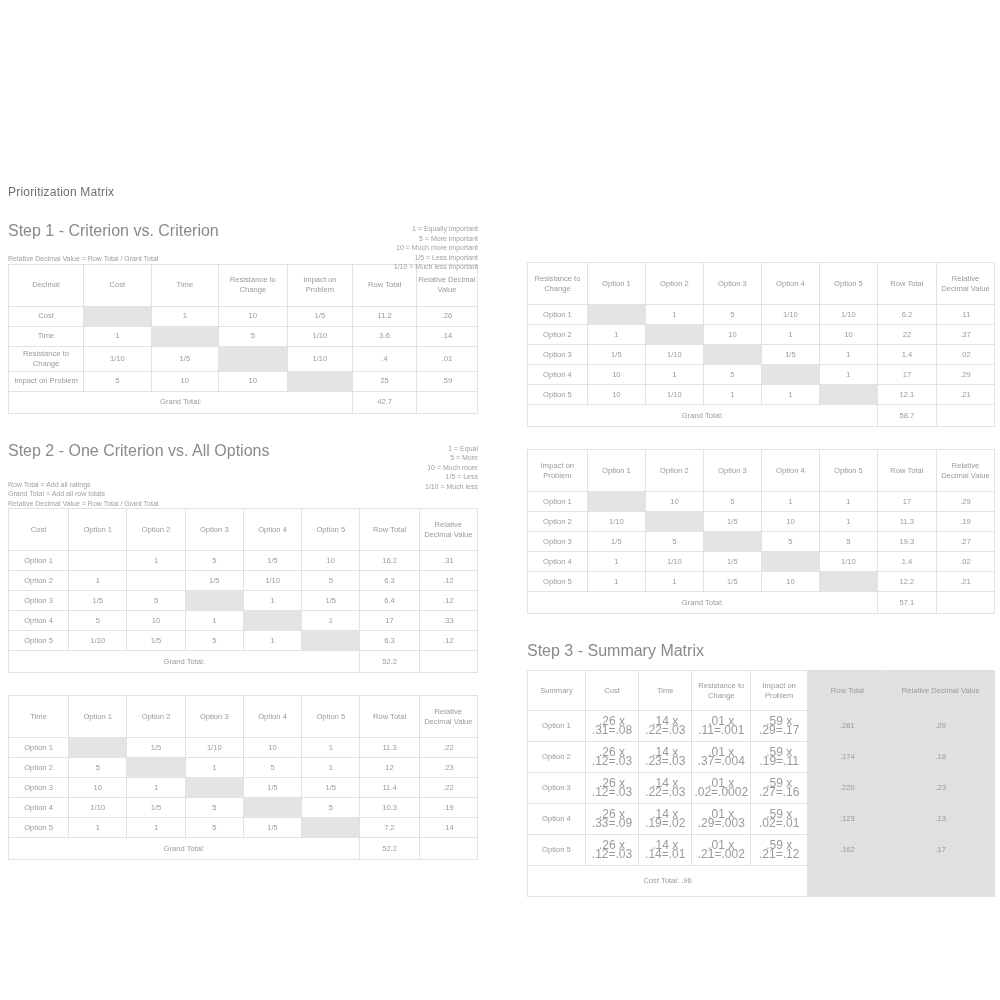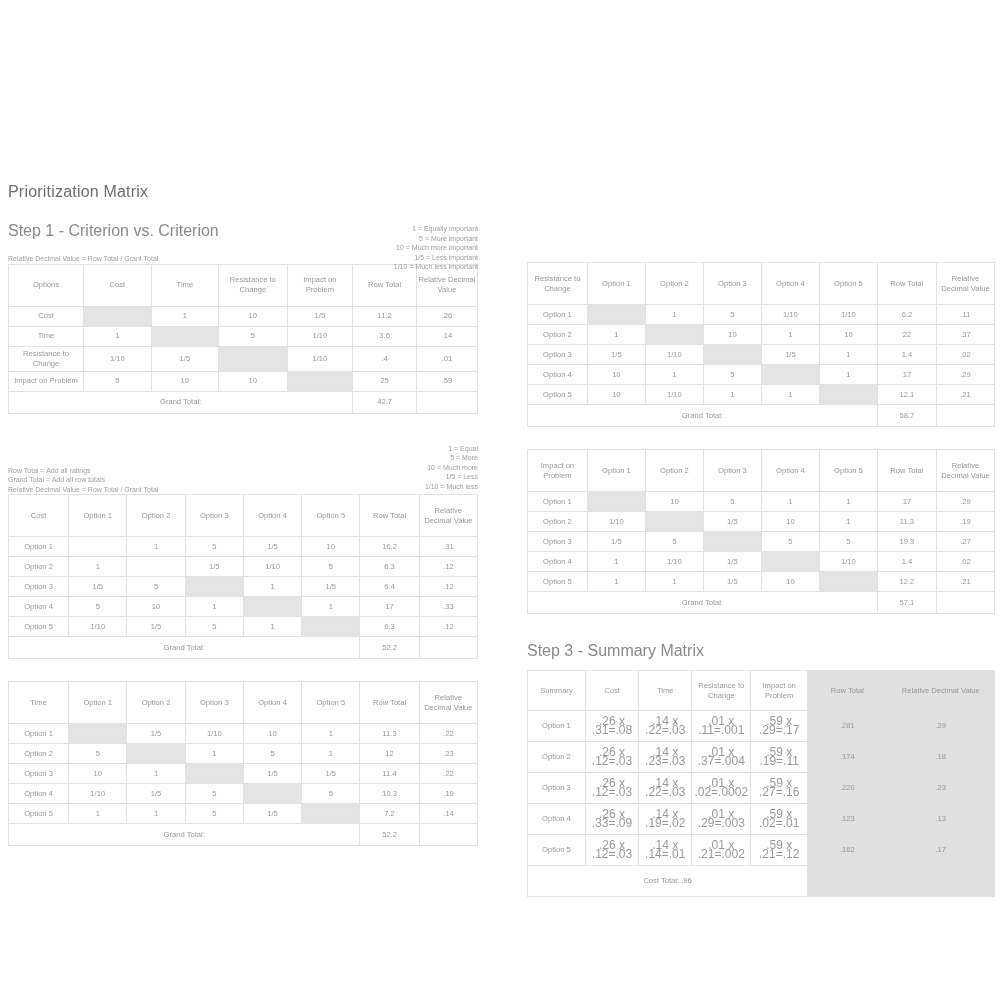--- a/index.html
+++ b/index.html
@@ -24,21 +24,21 @@
     top: 182px;
     width: 470px;
   }
   .col-right {
     position: absolute;
     left: 527px;
     top: 262px;
     width: 468px;
   }
   .page-title {
-    font-size: 16px;
+    font-size: 12px;
     color: #6f6f6f;
     letter-spacing: 0.2px;
     margin: 0 0 22px 0;
     font-weight: normal;
     line-height: 20px;
   }
   .step-head {
     font-size: 16px;
     color: #8a8a8a;
     margin: 0;
@@ -164,21 +164,21 @@
           <col class="c0">
           <col class="c1">
           <col class="c2">
           <col class="c3">
           <col class="c4">
           <col class="c5">
           <col class="c6">
         </colgroup>
       <thead>
         <tr>
-          <th>Options</th>
+          <th>Decimal</th>
           <th>Cost</th>
           <th>Time</th>
           <th>Resistance to Change</th>
           <th>Impact on Problem</th>
           <th>Row Total</th>
           <th>Relative Decimal Value</th>
         </tr>
       </thead>
       <tbody>
         <tr>
@@ -228,20 +228,21 @@
     <div class="spacer-30"></div>
 
     <div class="head-row">
       <div class="legend">
         <div>1 = Equal</div>
         <div>5 = More</div>
         <div>10 = Much more</div>
         <div>1/5 = Less</div>
         <div>1/10 = Much less</div>
       </div>
+      <h2 class="step-head">Step 2 - One Criterion vs. All Options</h2>
       <div class="spacer-22"></div>
       <div class="notes">
         <div>Row Total = Add all ratings</div>
         <div>Grand Total = Add all row totals</div>
         <div>Relative Decimal Value = Row Total / Grant Total</div>
       </div>
     </div>
 
     <table class="matrix t-opt">
       <colgroup>

